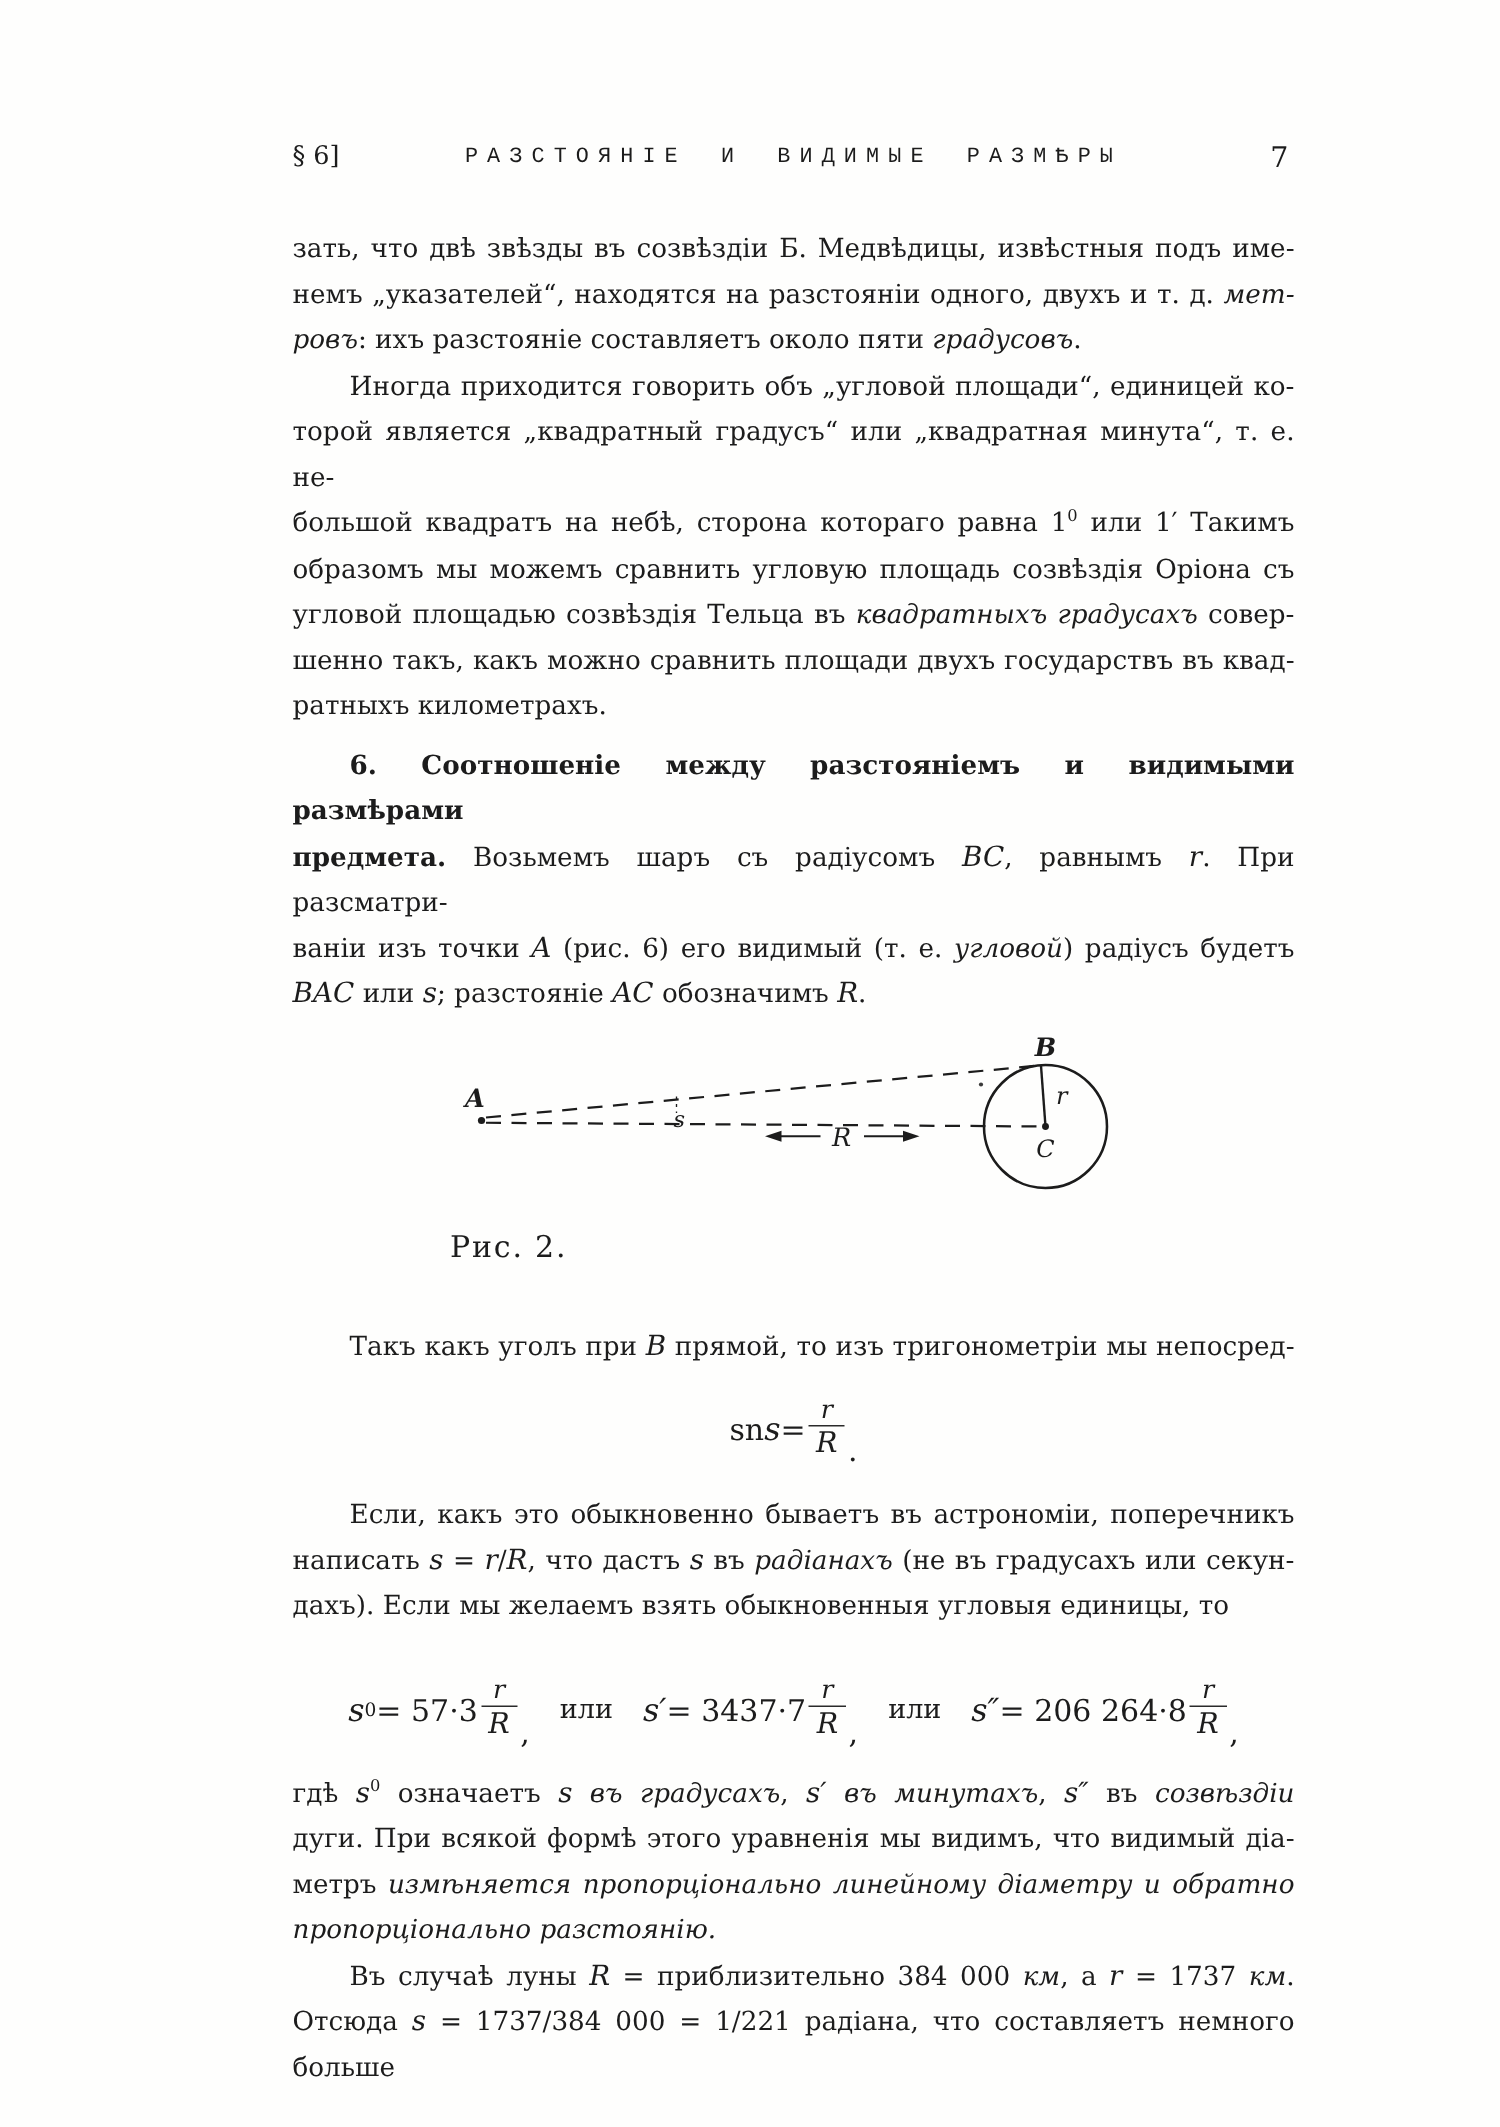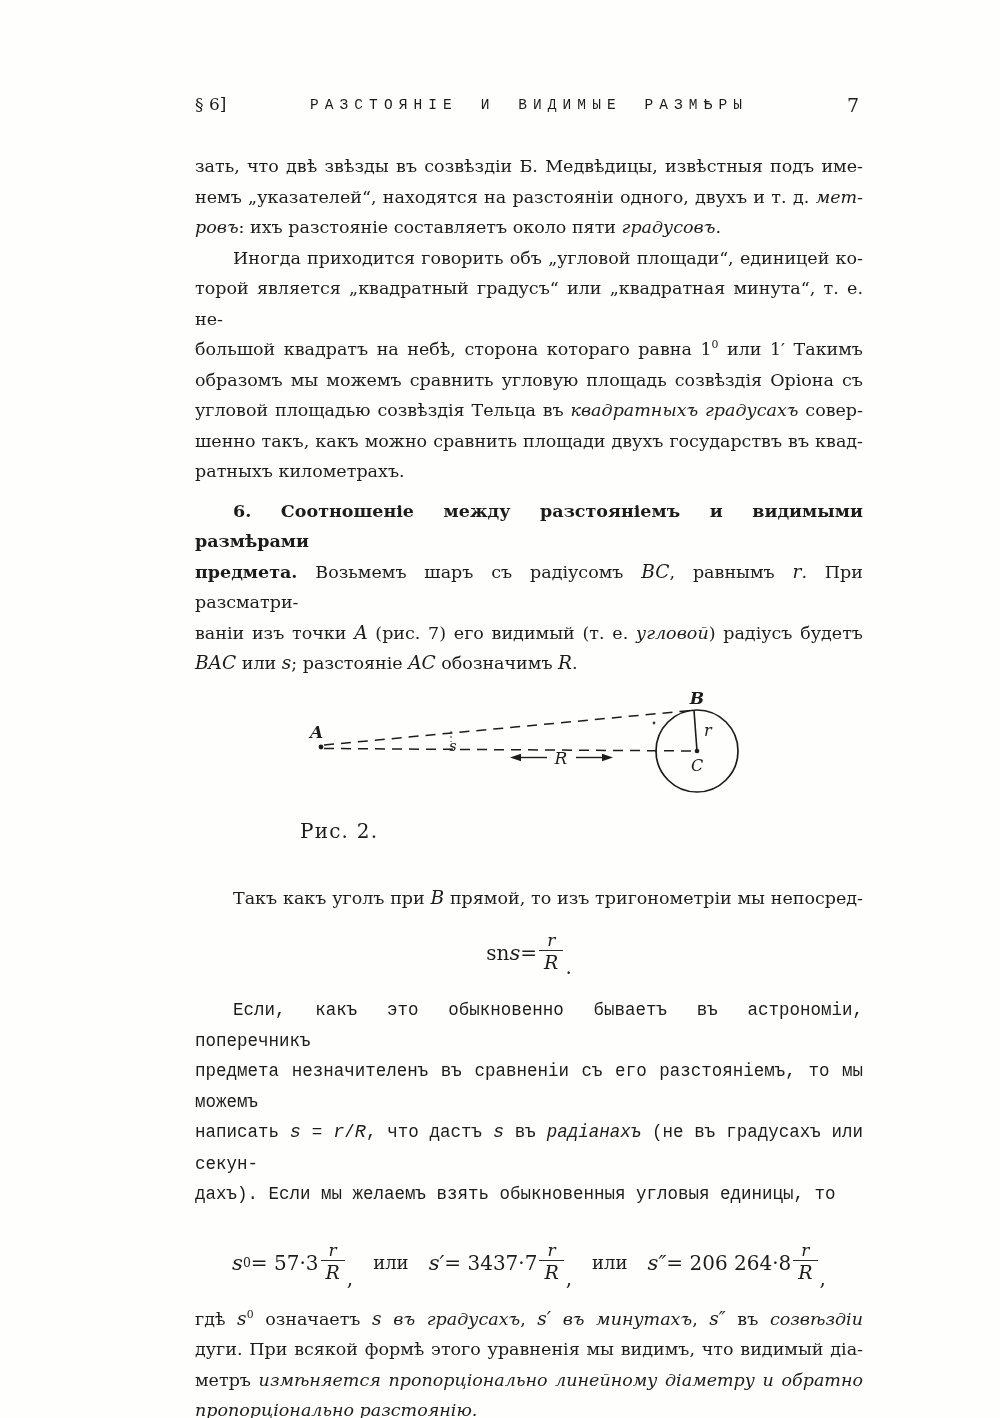--- a/index.html
+++ b/index.html
@@ -36,21 +36,21 @@
   .line.end{text-align-last:left;}
   .line.ind{text-indent:38px;}
   .s-i{font-style:italic;margin-top:31px;}
   .s-b{font-weight:bold;}
   .s-m{font-style:italic;font-size:1.06em;}
   .s-sup{vertical-align:super;font-size:0.62em;line-height:0;}
   .p1{margin-top:31px;}
   .p2{margin-top:0;}
   .heading{margin-top:9px;}
   .p4{margin-top:40px;}
-  .p5{margin-top:14px;font-family:Liberation Mono, monospace;}
+  .p5{margin-top:14px;}
   .p6{margin-top:12px;}
   .p7{margin-top:0;}
   
   .figure{margin-top:12px;margin-left:105px;width:460px;}
   .figure svg{display:block;}
   .caption{
     margin-top:16px;margin-left:105px;width:460px;text-align:left;
     font-size:20px;letter-spacing:0.06em;
   }
   
@@ -92,21 +92,21 @@
         <div class="line"><span>торой является „квадратный градусъ“ или „квадратная минута“, т. е. не-</span></div>
         <div class="line"><span>большой квадратъ на небѣ, сторона котораго равна 1</span><span class="s-sup">0</span><span> или 1′  Такимъ</span></div>
         <div class="line"><span>образомъ мы можемъ сравнить угловую площадь созвѣздія Оріона съ</span></div>
         <div class="line"><span>угловой площадью созвѣздія Тельца въ </span><span class="s-i">квадратныхъ градусахъ</span><span> совер-</span></div>
         <div class="line"><span>шенно такъ, какъ можно сравнить площади двухъ государствъ въ квад-</span></div>
         <div class="line end"><span>ратныхъ километрахъ.</span></div>
       </div>
     <div class="para heading">
         <div class="line ind"><span class="s-b">6.  Соотношеніе между разстояніемъ и видимыми размѣрами</span></div>
         <div class="line"><span class="s-b">предмета.</span><span> Возьмемъ шаръ  съ радіусомъ </span><span class="s-m">BC</span><span>, равнымъ </span><span class="s-m">r</span><span>. При разсматри-</span></div>
-        <div class="line"><span>ваніи изъ точки </span><span class="s-m">A</span><span> (рис. 7) его видимый (т. е. </span><span class="s-i">угловой</span><span>) радіусъ будетъ</span></div>
+        <div class="line"><span>ваніи изъ точки </span><span class="s-m">A</span><span> (рис. 6) его видимый (т. е. </span><span class="s-i">угловой</span><span>) радіусъ будетъ</span></div>
         <div class="line end"><span class="s-m">BAC</span><span> или </span><span class="s-m">s</span><span>; разстояніе </span><span class="s-m">AC</span><span> обозначимъ </span><span class="s-m">R</span><span>.</span></div>
       </div>
 
     <div class="figure">
       <svg width="460" height="112" viewBox="0 0 460 112">
 
         <line x1="24" y1="54" x2="391" y2="19.5" stroke="#1c1c1c" stroke-width="1.5" stroke-dasharray="10 7"></line>
 
         <line x1="24" y1="57.5" x2="397" y2="60" stroke="#1c1c1c" stroke-width="1.5" stroke-dasharray="10 7"></line>
 
@@ -145,21 +145,20 @@
         <span> = </span>
         <span class="frac">
           <span class="num">r</span>
           <span class="den">R</span>
         </span>
         <span class="ftail">.</span>
       </div>
 
     <div class="para p5">
         <div class="line ind"><span>Если, какъ это обыкновенно бываетъ въ астрономіи, поперечникъ</span></div>
-        <div class="line"><span>предмета незначителенъ въ сравненіи съ его разстояніемъ, то мы можемъ</span></div>
         <div class="line"><span>написать </span><span class="s-m">s</span><span> = </span><span class="s-m">r</span><span>/</span><span class="s-m">R</span><span>, что дастъ </span><span class="s-m">s</span><span> въ </span><span class="s-i">радіанахъ</span><span> (не въ градусахъ или секун-</span></div>
         <div class="line end"><span>дахъ). Если мы желаемъ взять обыкновенныя угловыя единицы, то</span></div>
       </div>
 
     <div class="formula formula-units">
         <span class="s-m">s</span>
         <span class="s-sup">0</span>
         <span> = 57·3 </span>
         <span class="frac">
           <span class="num">r</span>

